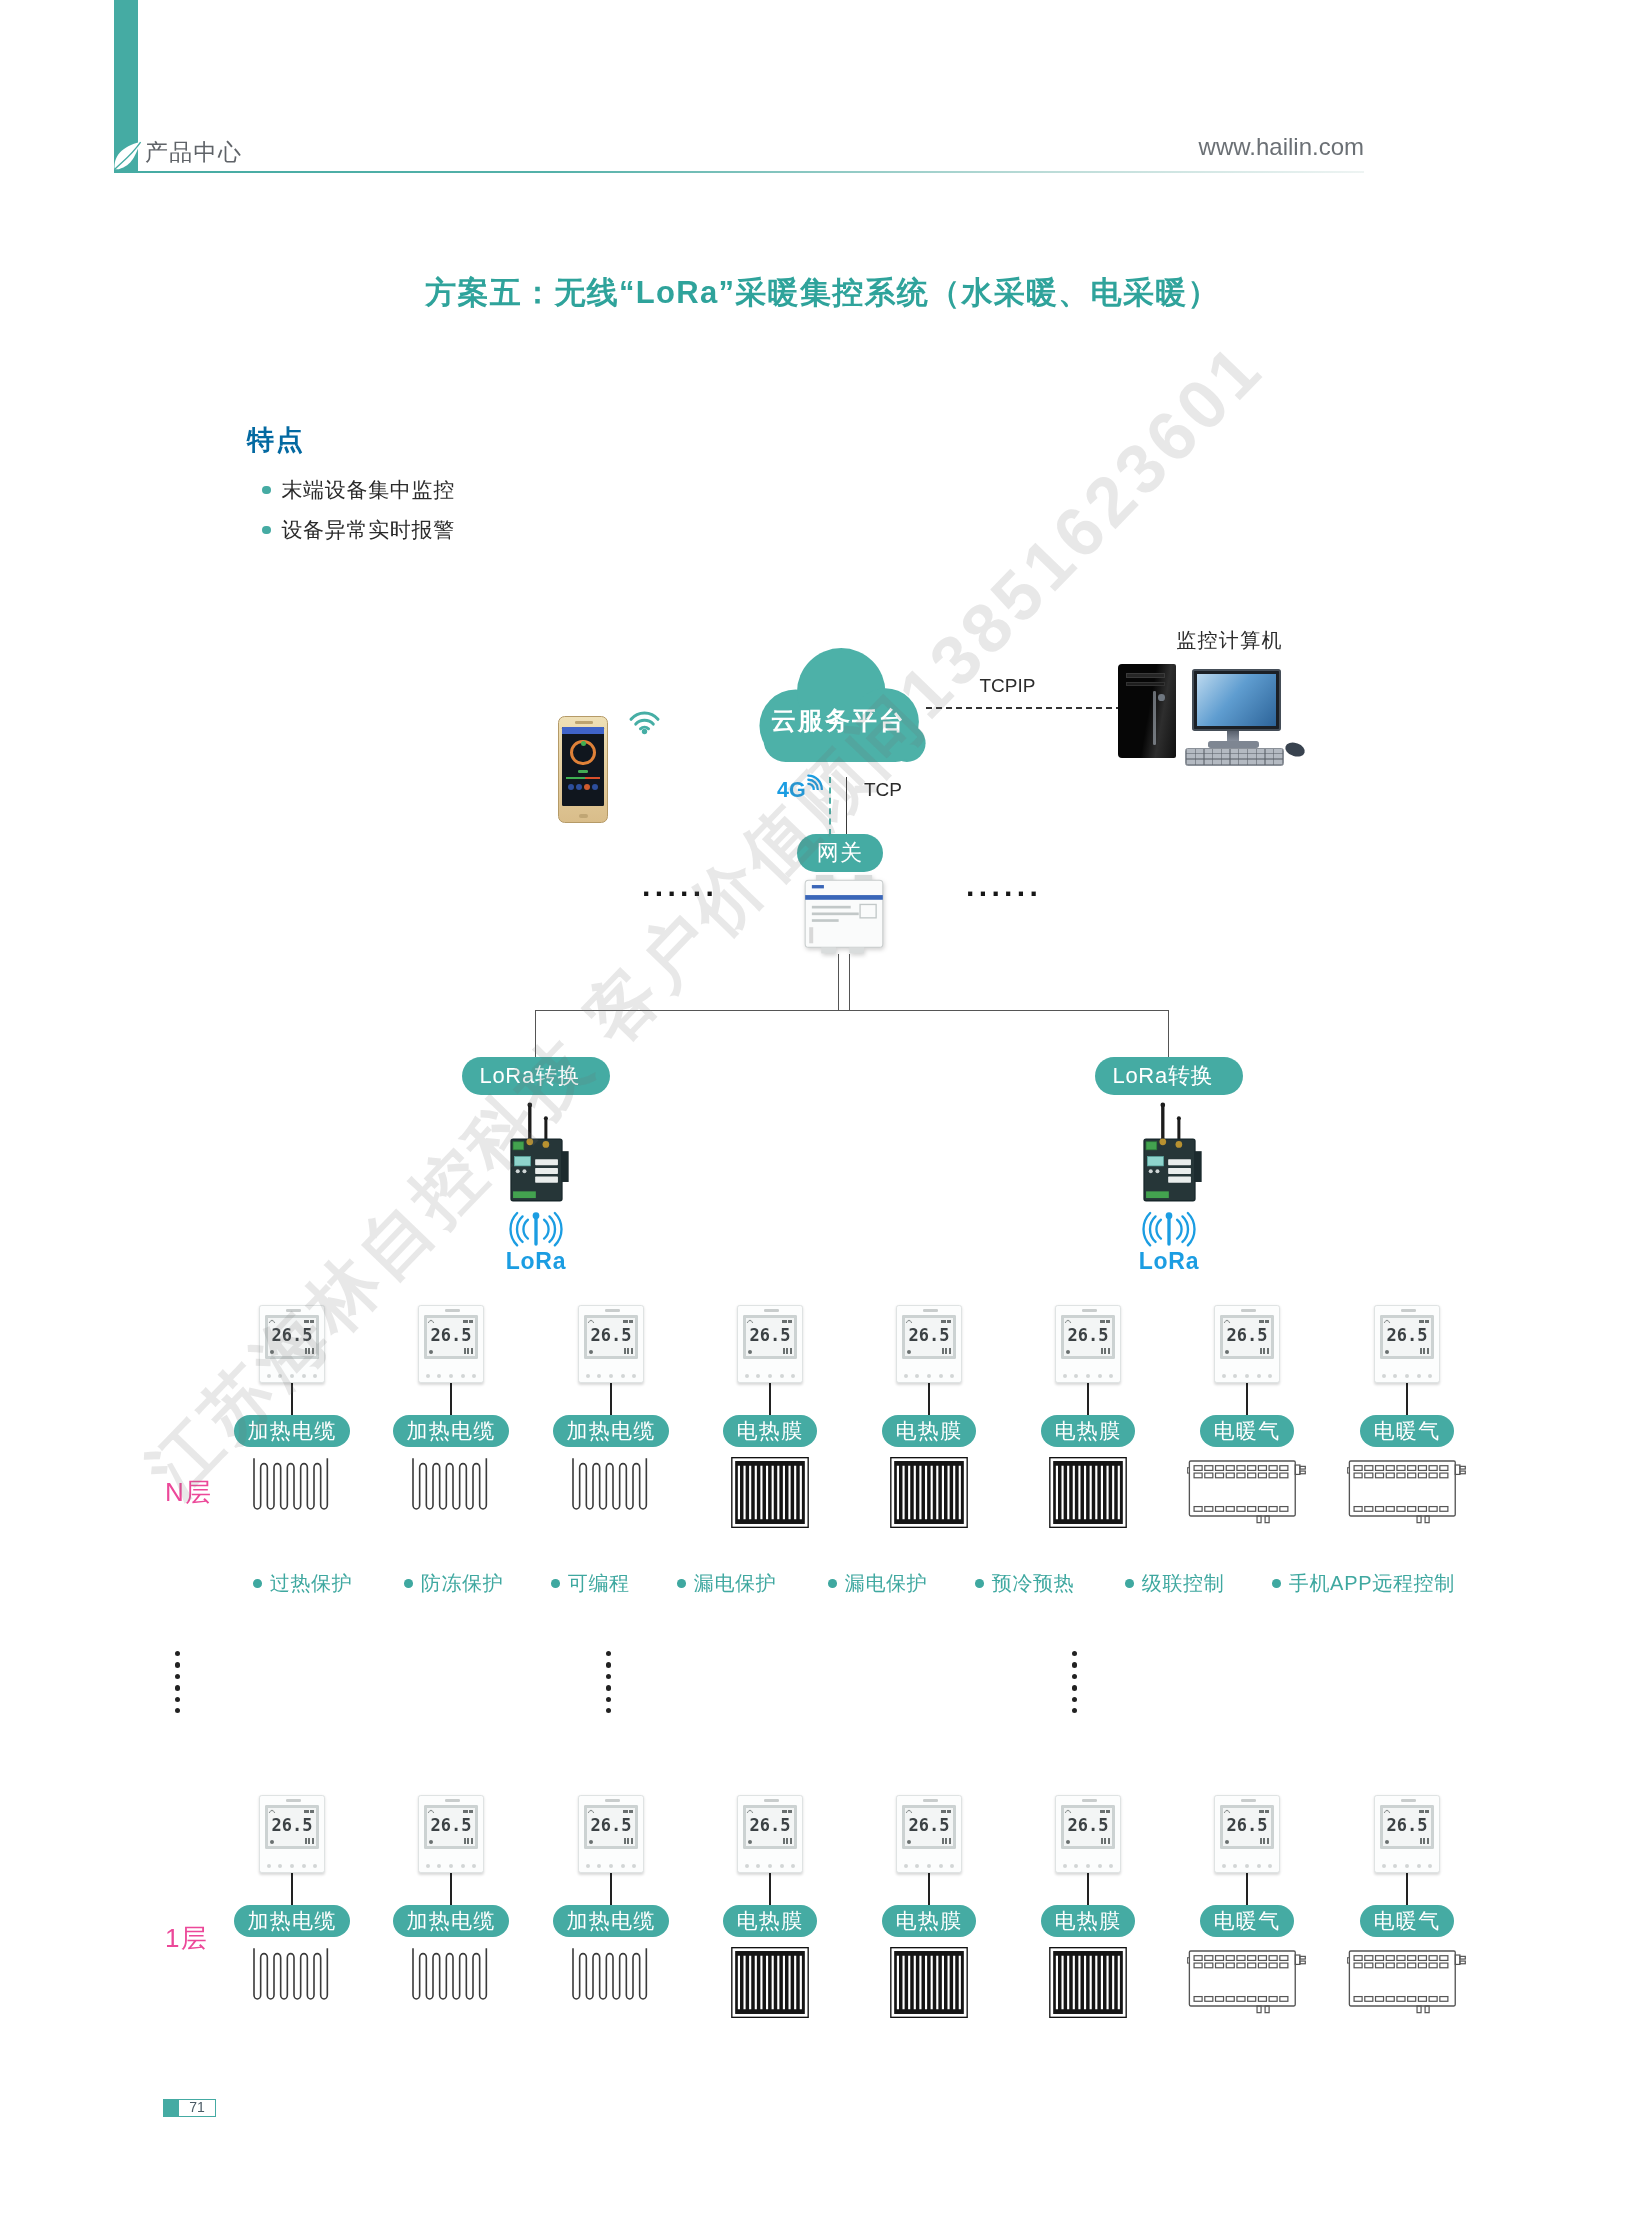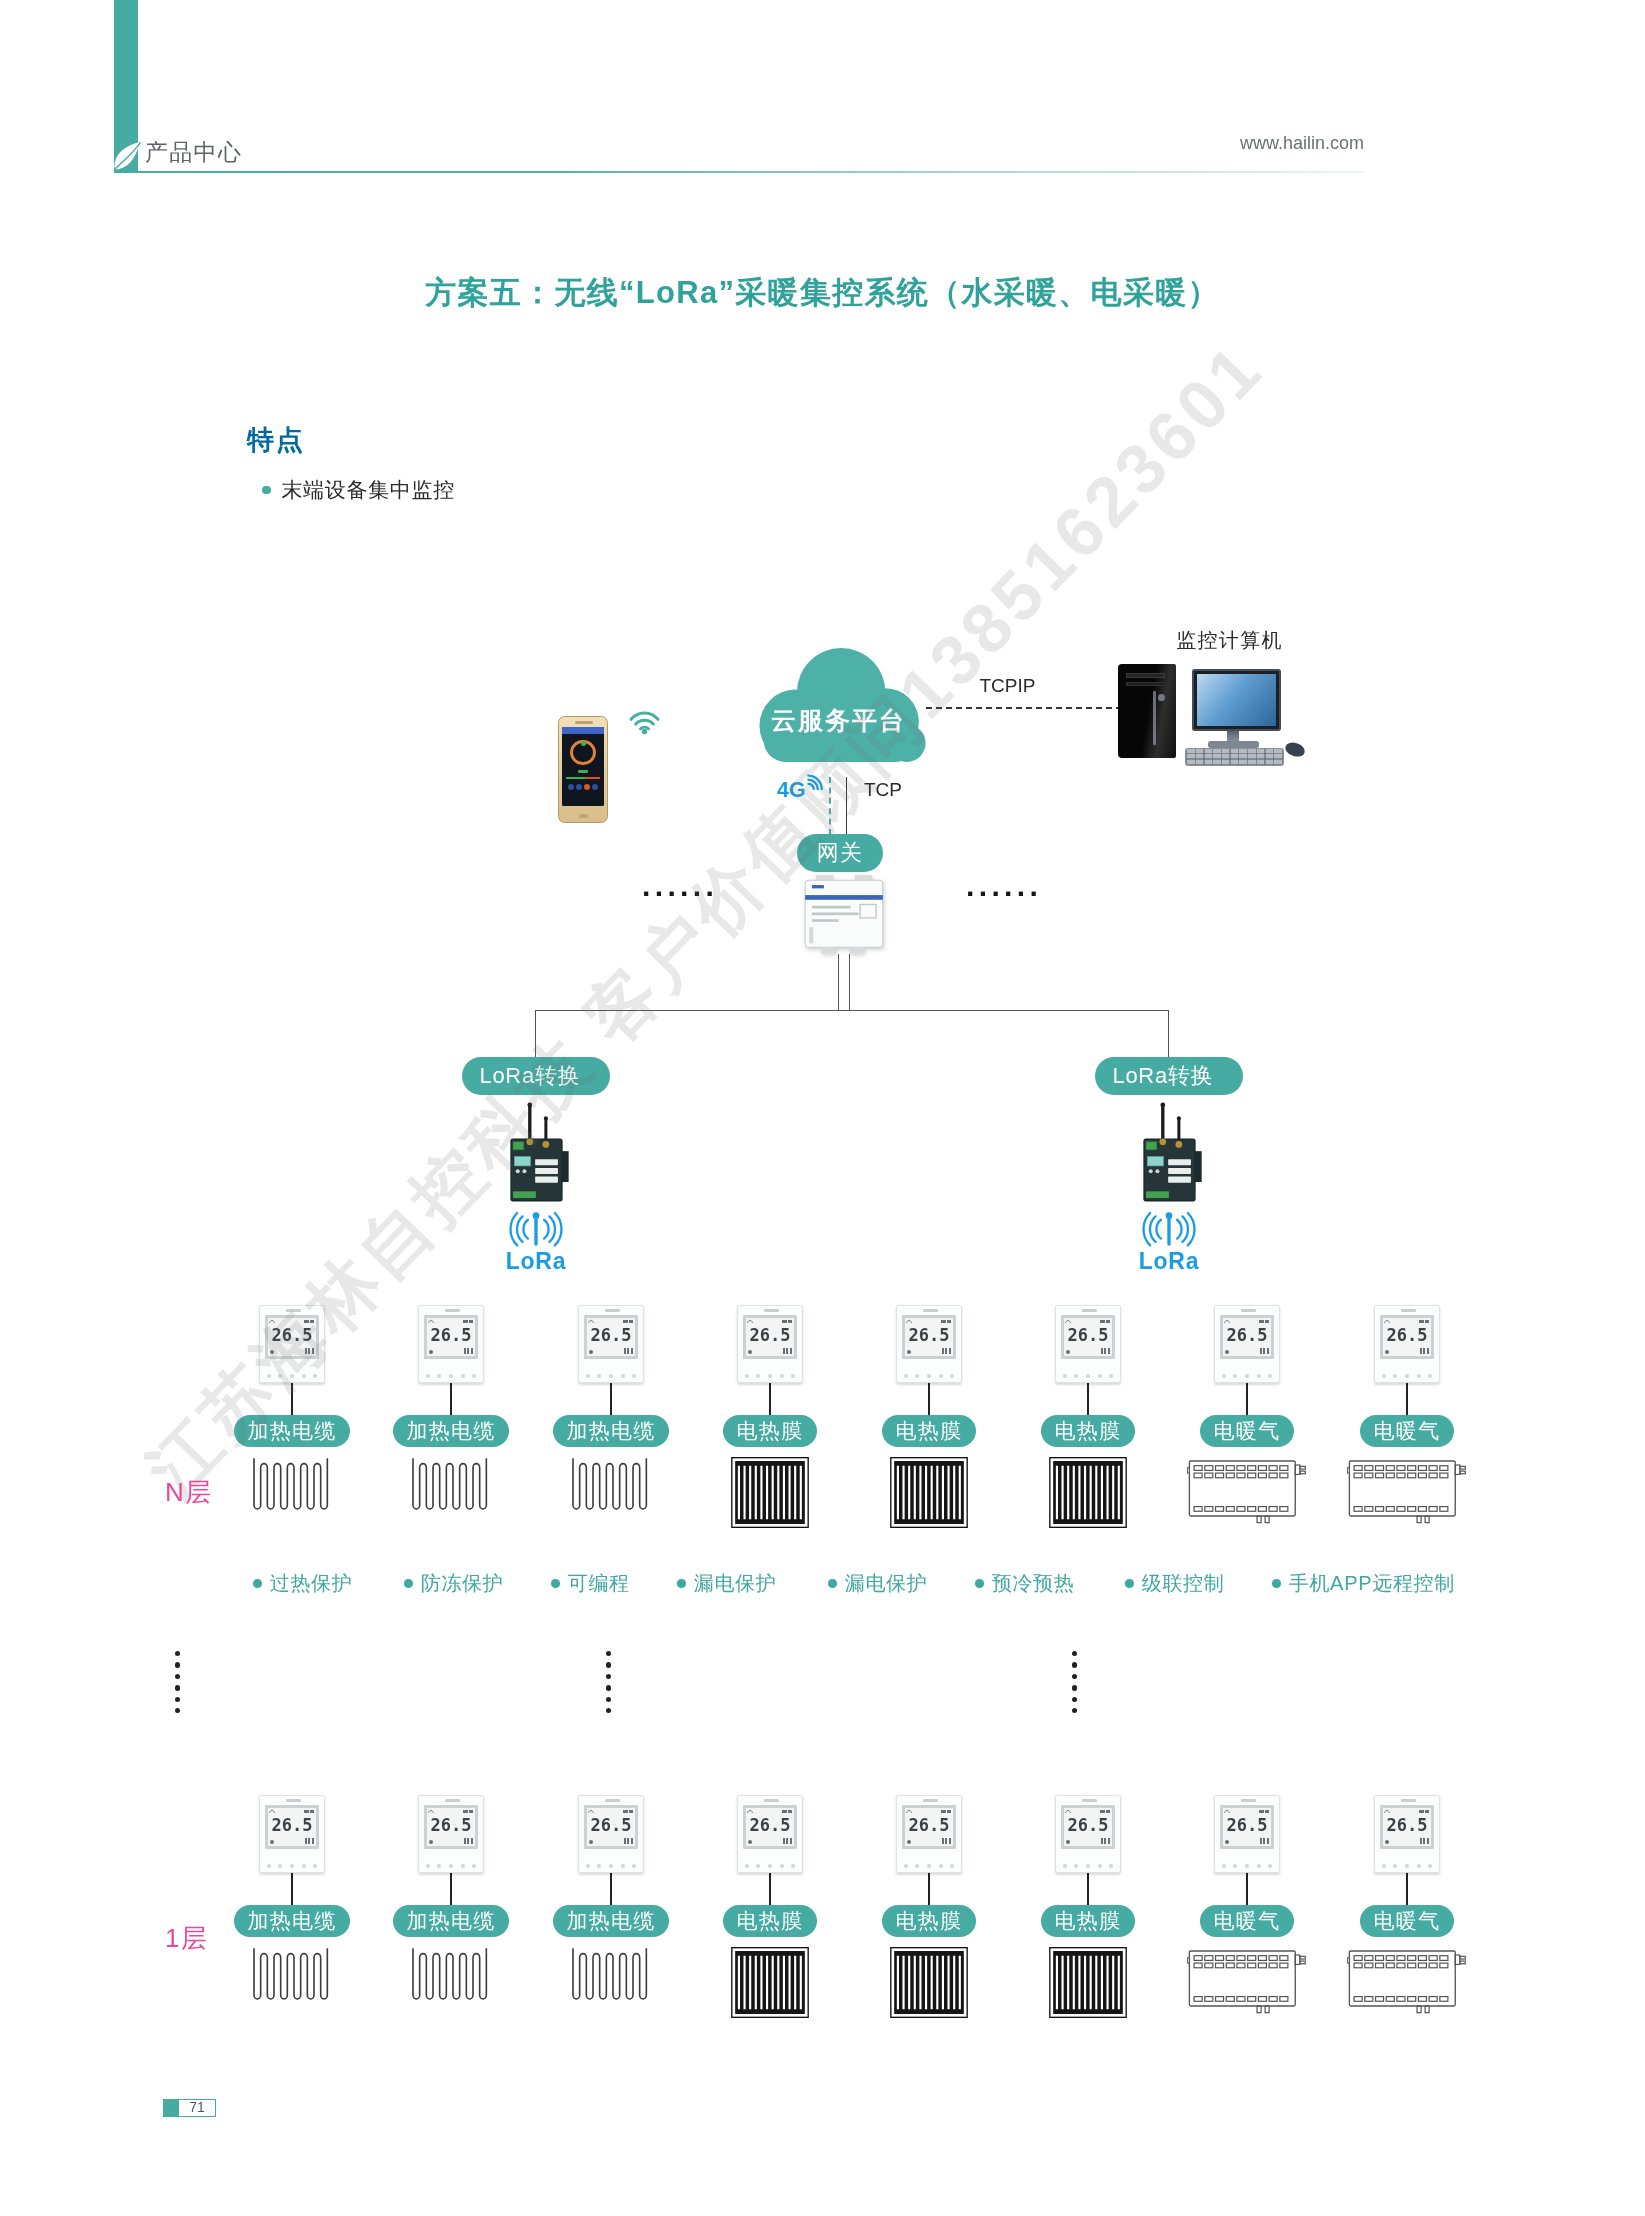--- a/index.html
+++ b/index.html
@@ -4,21 +4,21 @@
 <style>
   :root{ --teal:#45ABA3; --blue:#1B9DE2; --title:#2FA39B; }
   *{margin:0;padding:0;box-sizing:border-box;}
   body{background:#ffffff;font-family:"Liberation Sans","DejaVu Sans",sans-serif;}
   #page{position:relative;width:1645px;height:2216px;background:#fff;overflow:hidden;}
 
   
   .hbar{position:absolute;left:114px;top:0;width:24px;height:173px;background:var(--teal);}
   .leaf{position:absolute;left:112px;top:138px;width:30px;height:34px;z-index:3;}
   .h-section{position:absolute;left:145px;top:137px;font-size:23px;color:#5f6368;letter-spacing:1.3px;}
-  .h-site{position:absolute;left:1075px;top:133px;width:289px;text-align:right;font-size:18px;color:#6b7075;}
+  .h-site{position:absolute;left:1075px;top:133px;width:289px;text-align:right;font-size:24px;color:#6b7075;}
   .h-rule{position:absolute;left:114px;top:171px;width:1250px;height:2px;
           background:linear-gradient(90deg,#45ABA3 0%,#54b1a9 35%,#bcdcd8 75%,#eef4f3 100%);}
 
   
   .doc-title{position:absolute;left:0;top:272px;width:100%;text-align:center;
              font-size:31px;font-weight:bold;color:var(--title);letter-spacing:1.3px;}
   .feat-head{position:absolute;left:247px;top:422px;font-size:27px;font-weight:bold;color:#0369a1;letter-spacing:2px;}
   .feat-list{position:absolute;left:262px;top:470px;}
   .feat-item{display:flex;align-items:center;height:40px;font-size:21px;color:#2b2b2b;letter-spacing:0.7px;justify-content:space-between;}
   .feat-item .dot{width:8.7px;height:8.7px;border-radius:50%;background:var(--teal);margin-right:10.7px;flex:none;}
@@ -148,20 +148,24 @@
   <div class="h-site">www.hailin.com</div>
   <div class="h-rule"></div>
 
   <div class="doc-title">方案五：无线“LoRa”采暖集控系统（水采暖、电采暖）</div>
 
   <div class="feat-head">特点</div>
   <div class="feat-list">
     <div class="feat-item">
       <span class="dot"></span>
       <span>末端设备集中监控</span>
+    </div>
+    <div class="feat-item">
+      <span class="dot"></span>
+      <span>设备异常实时报警</span>
     </div>
   </div>
 
   <div class="phone">
     <div class="p-cam"></div>
     <div class="p-screen">
       <div class="p-top"></div>
       <div class="p-ring"></div>
       <div class="p-pill"></div>
       <div class="p-bar"></div>

